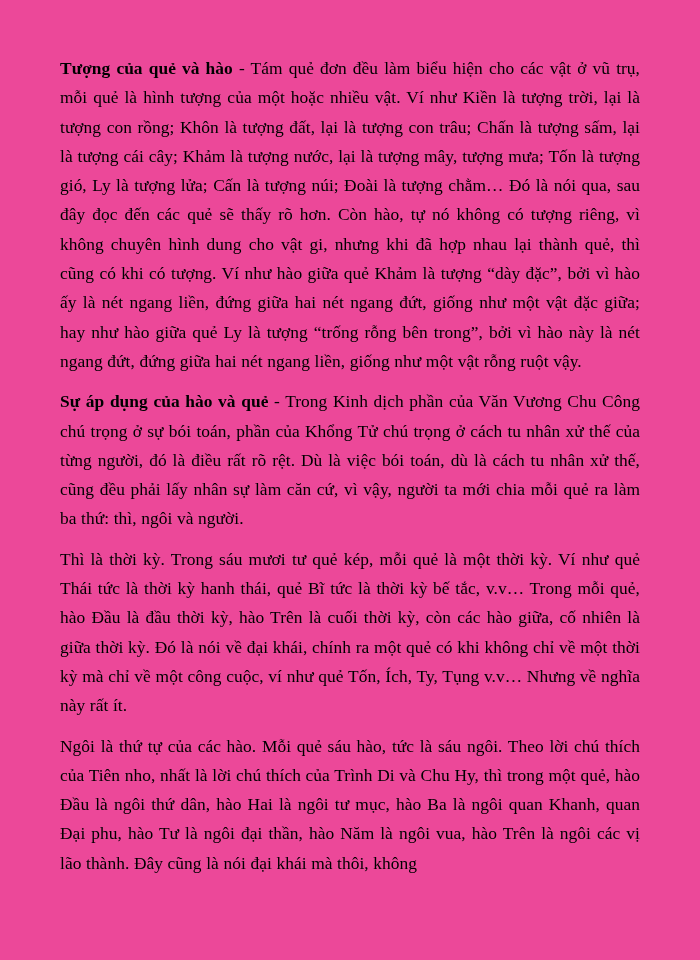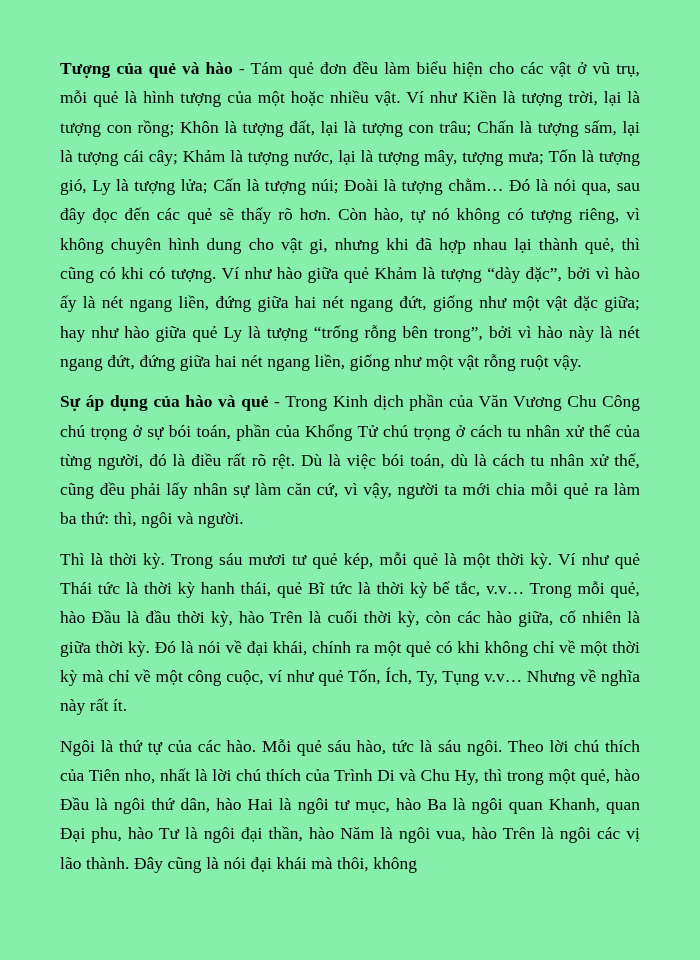--- a/index.html
+++ b/index.html
@@ -41,20 +41,20 @@
   }
   .lead {
     font-weight: bold;
   }
   .ital {
   }
 </style>
 </head>
 <body style="color: rgb(0, 0, 0);">
 
-<div class="page" style="background: #86efac;">
+<div class="page" style="background: #ec4899;">
   <div class="doc-body">
     <p class="para"><span class="lead">Tượng của quẻ và hào</span><span> - Tám quẻ đơn đều làm biểu hiện cho các vật ở vũ trụ, mỗi quẻ là hình tượng của một hoặc nhiều vật. Ví như Kiền là tượng trời, lại là tượng con rồng; Khôn là tượng đất, lại là tượng con trâu; Chấn là tượng sấm, lại là tượng cái cây; Khảm là tượng nước, lại là tượng mây, tượng mưa; Tốn là tượng gió, Ly là tượng lửa; Cấn là tượng núi; Đoài là tượng chằm… Đó là nói qua, sau đây đọc đến các quẻ sẽ thấy rõ hơn. Còn hào, tự nó không có tượng riêng, vì không chuyên hình dung cho vật gi, nhưng khi đã hợp nhau lại thành quẻ, thì cũng có khi có tượng. Ví như hào giữa quẻ Khảm là tượng “dày đặc”, bởi vì hào ấy là nét ngang liền, đứng giữa hai nét ngang đứt, giống như một vật đặc giữa; hay như hào giữa quẻ Ly là tượng “trống rỗng bên trong”, bởi vì hào này là nét ngang đứt, đứng giữa hai nét ngang liền, giống như một vật rỗng ruột vậy.</span></p>
     <p class="para"><span class="lead">Sự áp dụng của hào và quẻ</span><span> - Trong </span><span class="ital">Kinh dịch</span><span> phần của Văn Vương Chu Công chú trọng ở sự bói toán, phần của Khổng Tử chú trọng ở cách tu nhân xử thế của từng người, đó là điều rất rõ rệt. Dù là việc bói toán, dù là cách tu nhân xử thế, cũng đều phải lấy nhân sự làm căn cứ, vì vậy, người ta mới chia mỗi quẻ ra làm ba thứ: </span><span class="ital">thì, ngôi</span><span> và </span><span class="ital">người</span><span>.</span></p>
     <p class="para"><span class="ital">Thì</span><span> là thời kỳ. Trong sáu mươi tư quẻ kép, mỗi quẻ là một thời kỳ. Ví như quẻ Thái tức là thời kỳ hanh thái, quẻ Bĩ tức là thời kỳ bế tắc, v.v… Trong mỗi quẻ, hào Đầu là đầu thời kỳ, hào Trên là cuối thời kỳ, còn các hào giữa, cố nhiên là giữa thời kỳ. Đó là nói về đại khái, chính ra một quẻ có khi không chỉ về một thời kỳ mà chỉ về một công cuộc, ví như quẻ Tốn, Ích, Ty, Tụng v.v… Nhưng về nghĩa này rất ít.</span></p>
     <p class="para"><span class="ital">Ngôi</span><span> là thứ tự của các hào. Mỗi quẻ sáu hào, tức là sáu ngôi. Theo lời chú thích của Tiên nho, nhất là lời chú thích của Trình Di và Chu Hy, thì trong một quẻ, hào Đầu là ngôi thứ dân, hào Hai là ngôi tư mục, hào Ba là ngôi quan Khanh, quan Đại phu, hào Tư là ngôi đại thần, hào Năm là ngôi vua, hào Trên là ngôi các vị lão thành. Đây cũng là nói đại khái mà thôi, không</span></p>
   </div>
 </div>
 
 </body></html>

